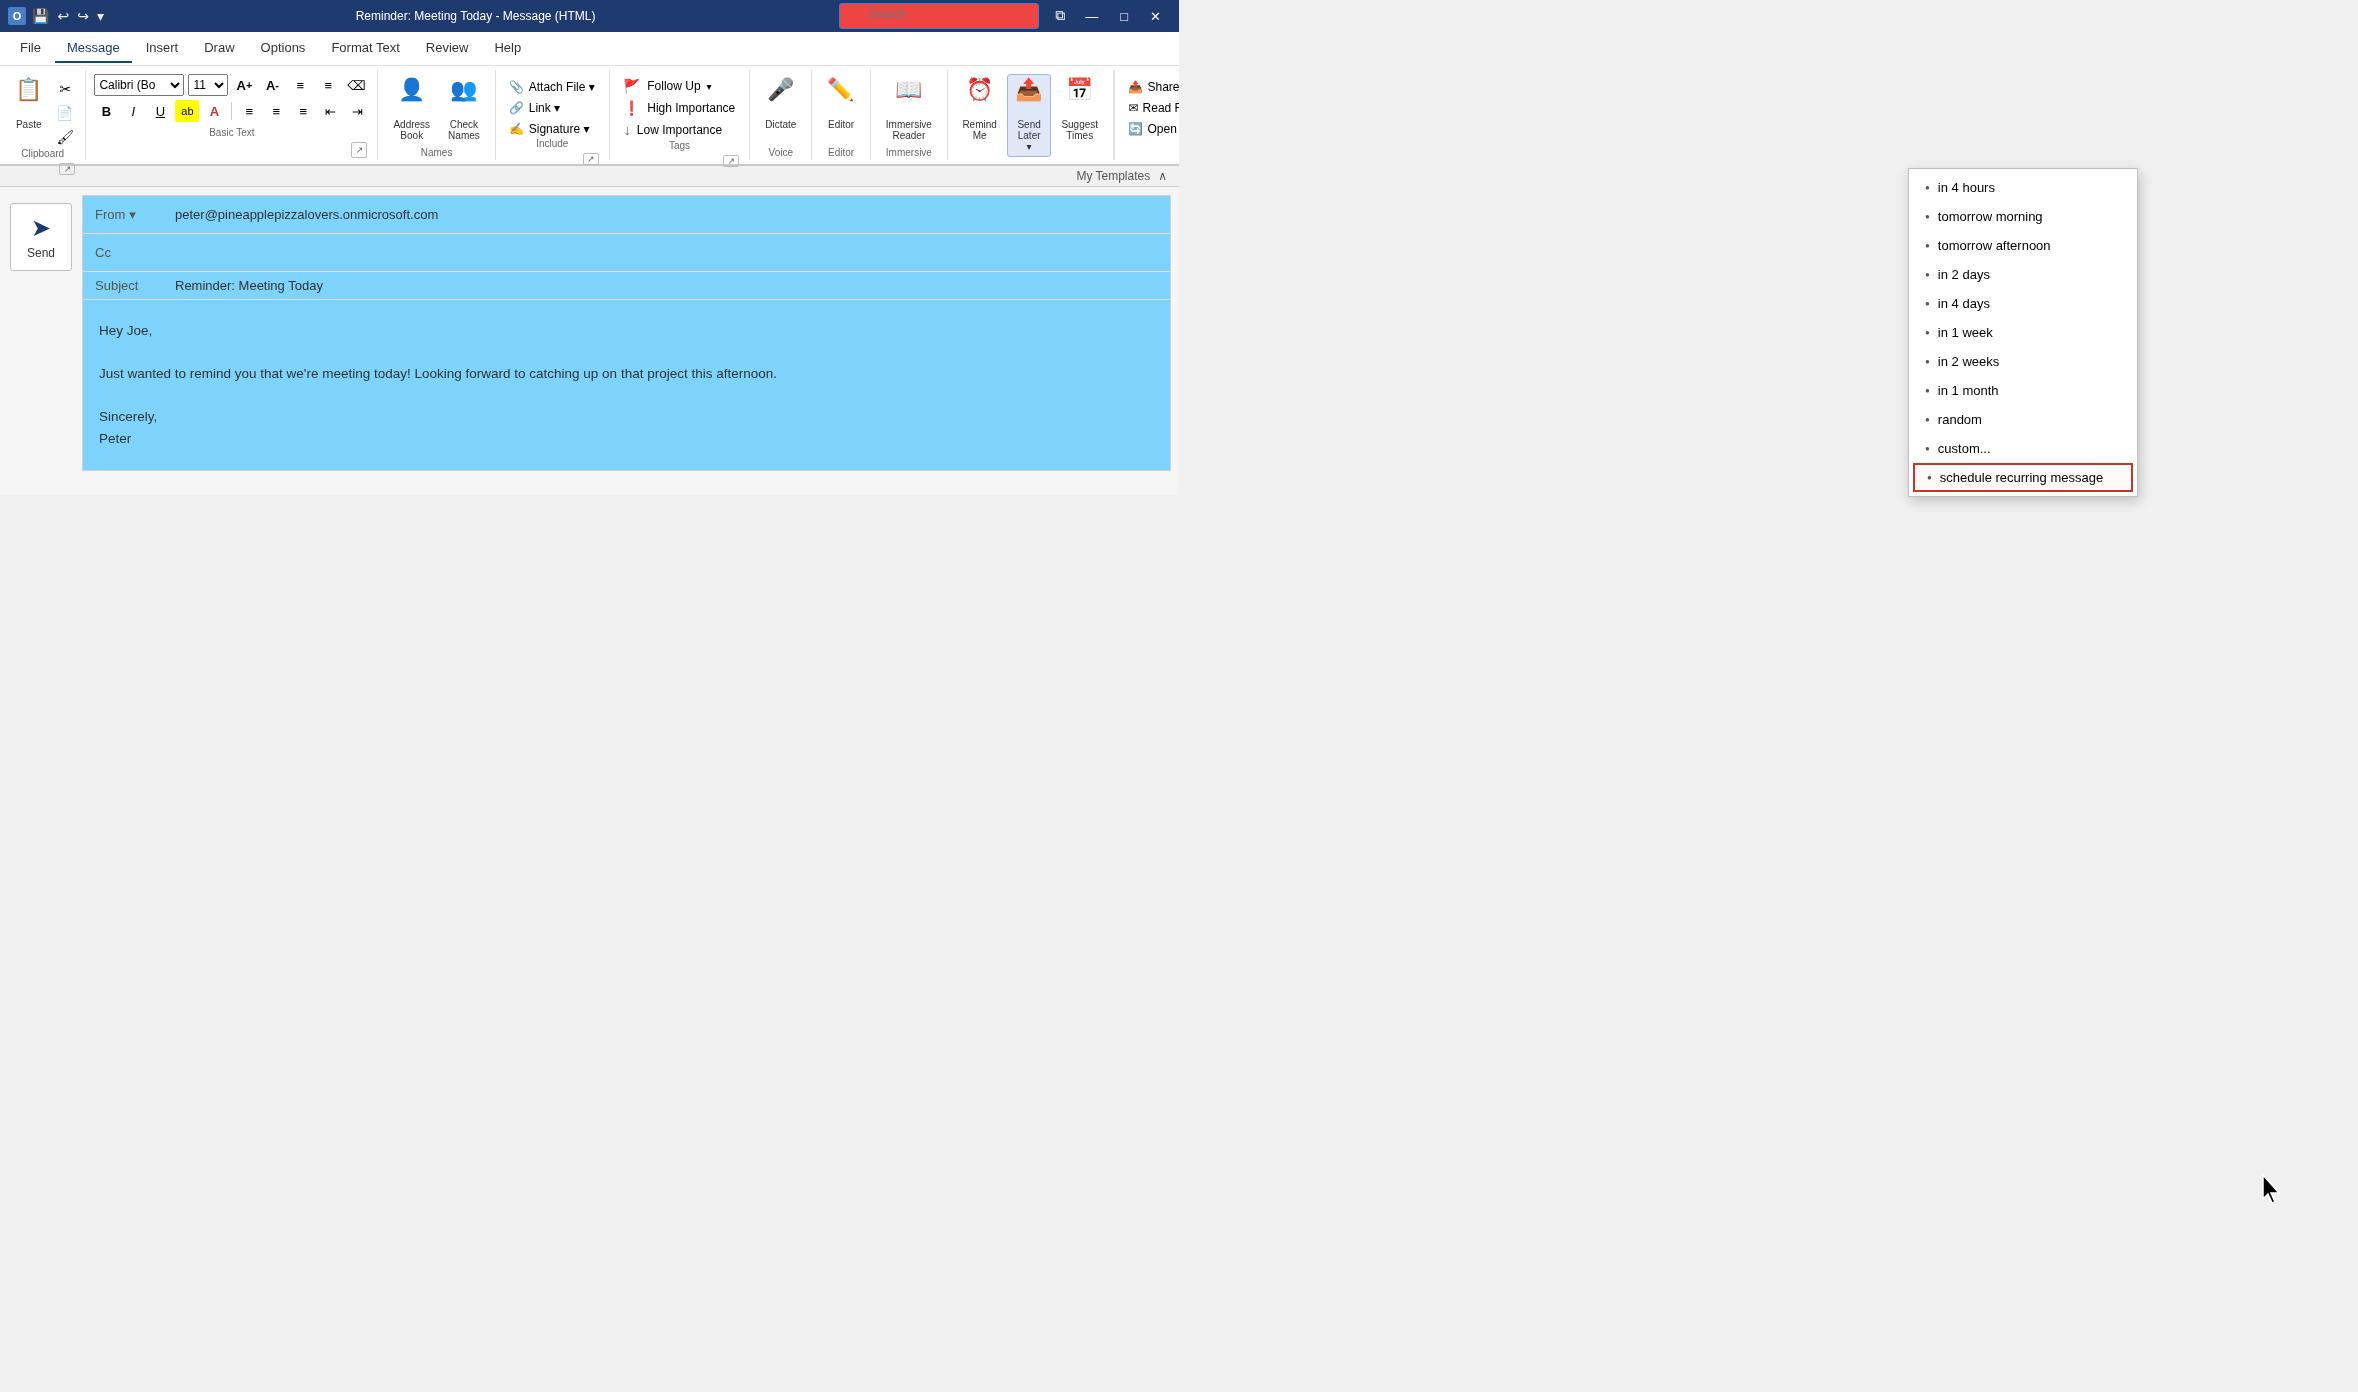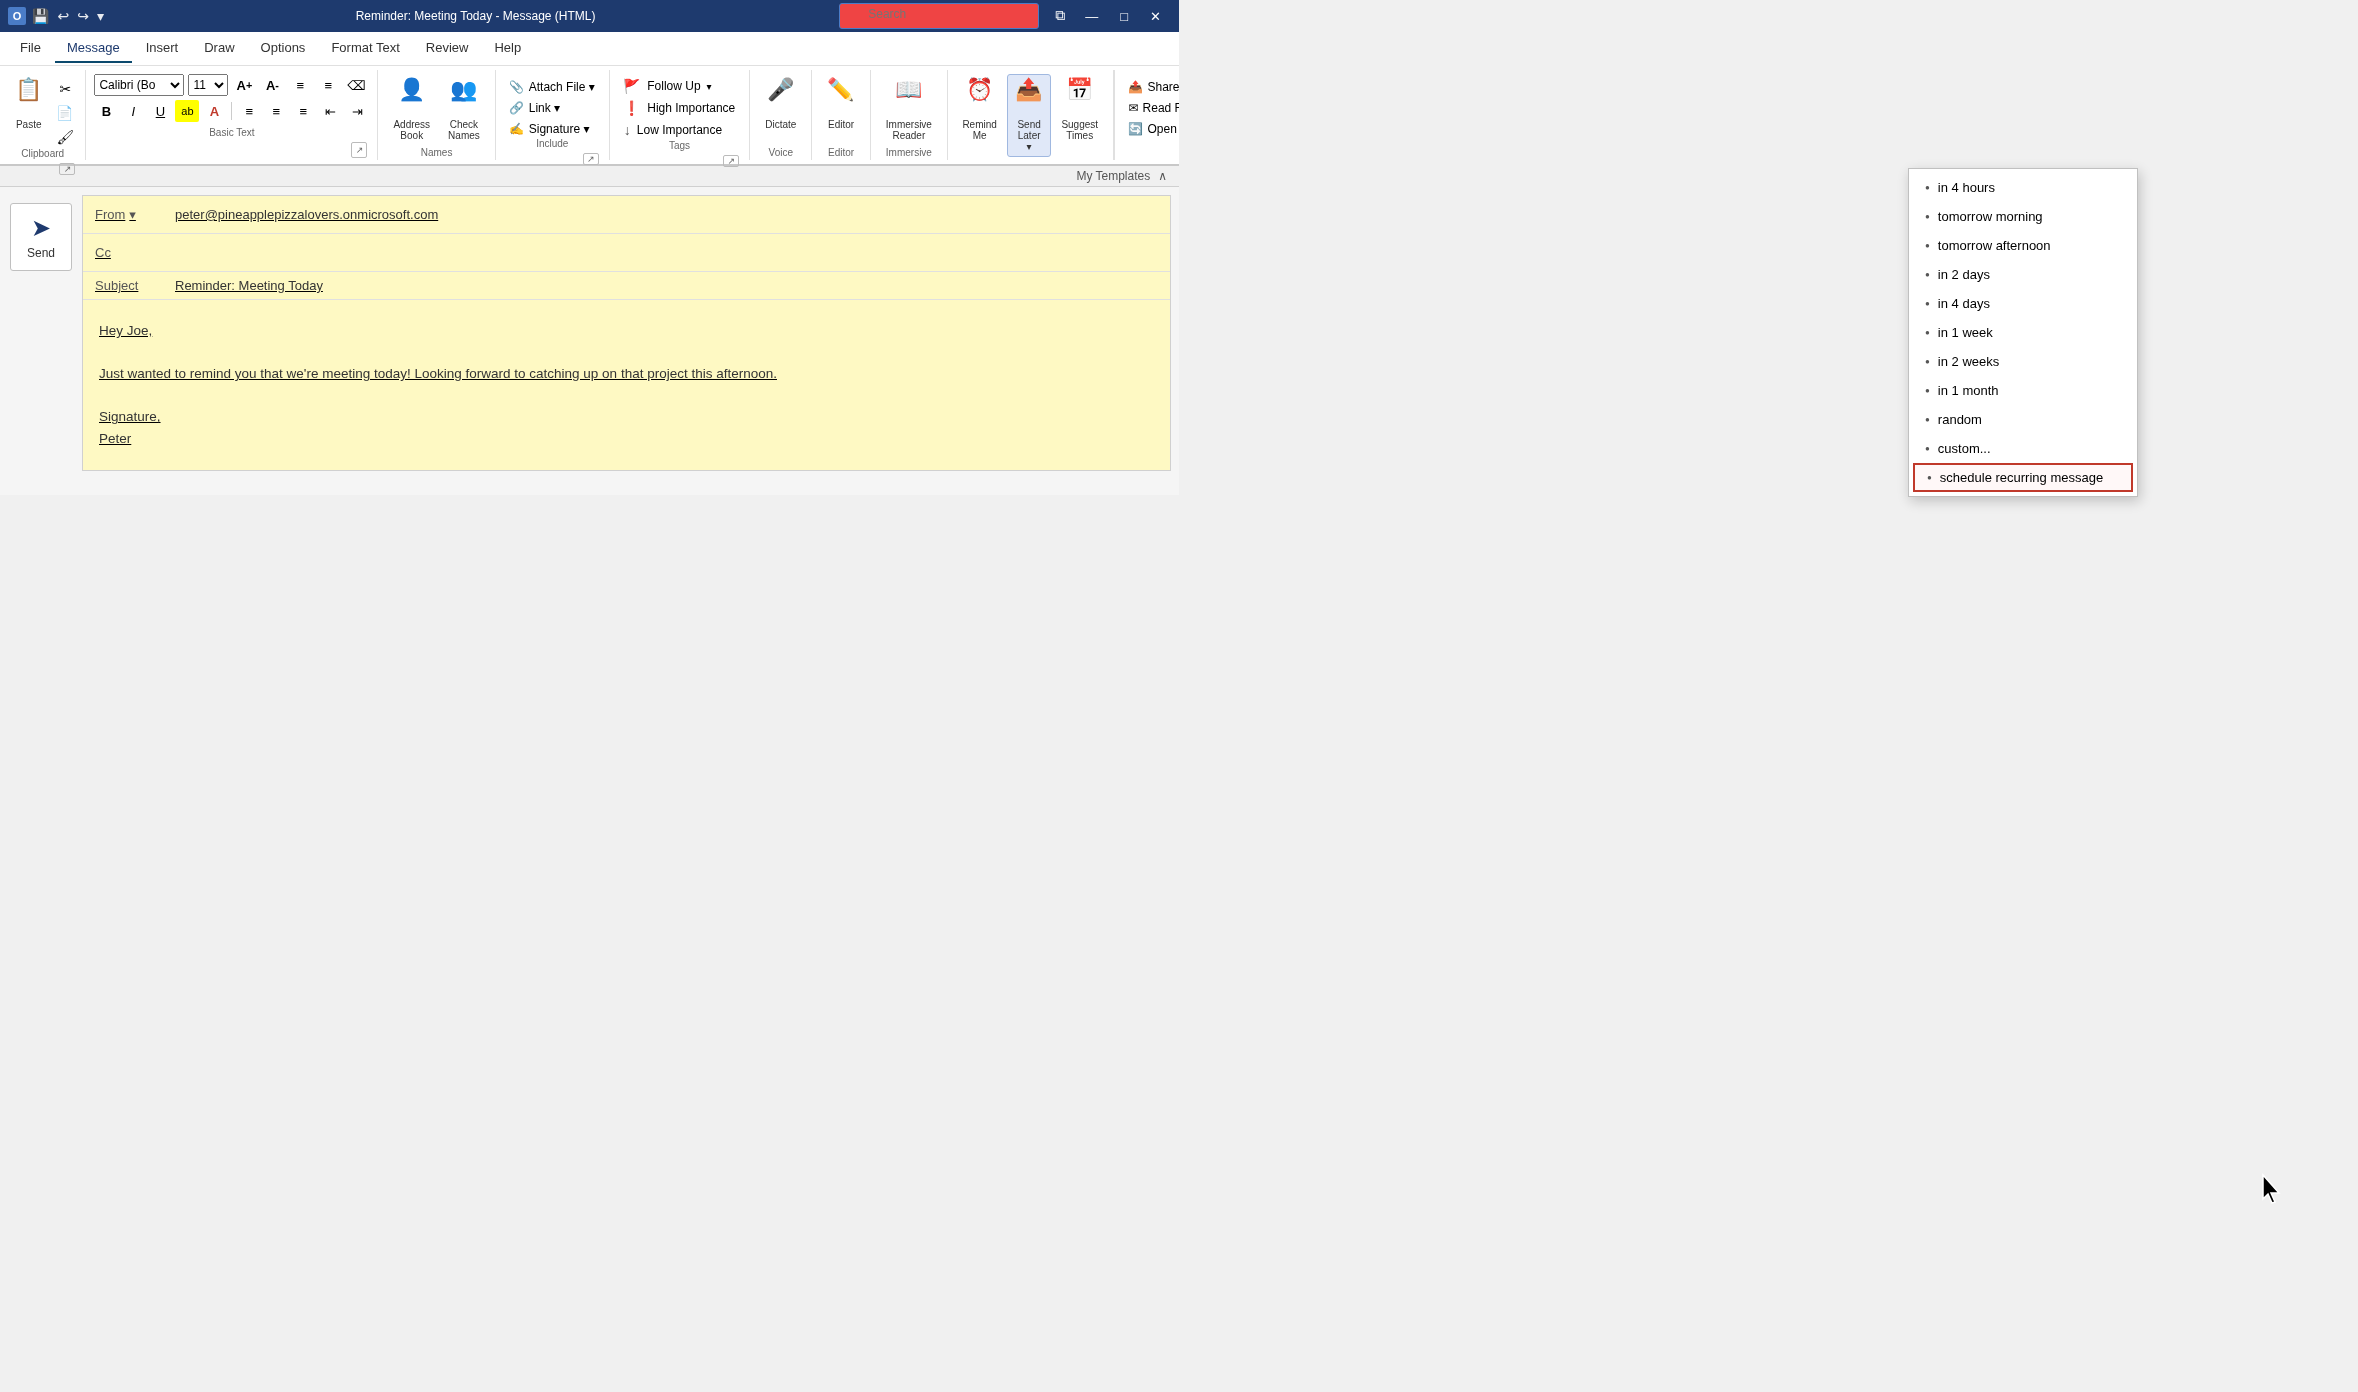--- a/index.html
+++ b/index.html
@@ -155,24 +155,23 @@
       cursor: pointer;
       border: 1px solid #c0c0c0;
       background: white;
       border-radius: 3px;
     }
     .send-btn .icon { font-size: 24px; color: #1e3a6e; }
     .send-btn .label { font-size: 12px; color: #333; margin-top: 4px; }
 
     .compose-main {
       flex: 1;
-      background: #fef9c3;
+      background: #7dd3fc;
       margin: 8px 8px 24px 0;
       border: 1px solid #d0d0d0;
-      text-decoration: underline;
     }
 
     .email-field {
       display: flex;
       align-items: center;
       border-bottom: 1px solid #e0e0e0;
       padding: 6px 12px;
       min-height: 38px;
     }
     .email-field-label {
@@ -486,21 +485,21 @@
     <div class="subject-field">
       <div class="subject-label">Subject</div>
       <div class="subject-value">Reminder: Meeting Today</div>
     </div>
 
     <div class="email-body">
       <p>Hey Joe,</p>
       <br>
       <p>Just wanted to remind you that we're meeting today! Looking forward to catching up on that project this afternoon.</p>
       <br>
-      <p>Signature,</p>
+      <p>Sincerely,</p>
       <p>Peter</p>
     </div>
 
   </div>
 
 </div>
 
 <div class="dropdown-panel">
   <div class="dropdown-item">
     <span class="dropdown-bullet">●</span>

